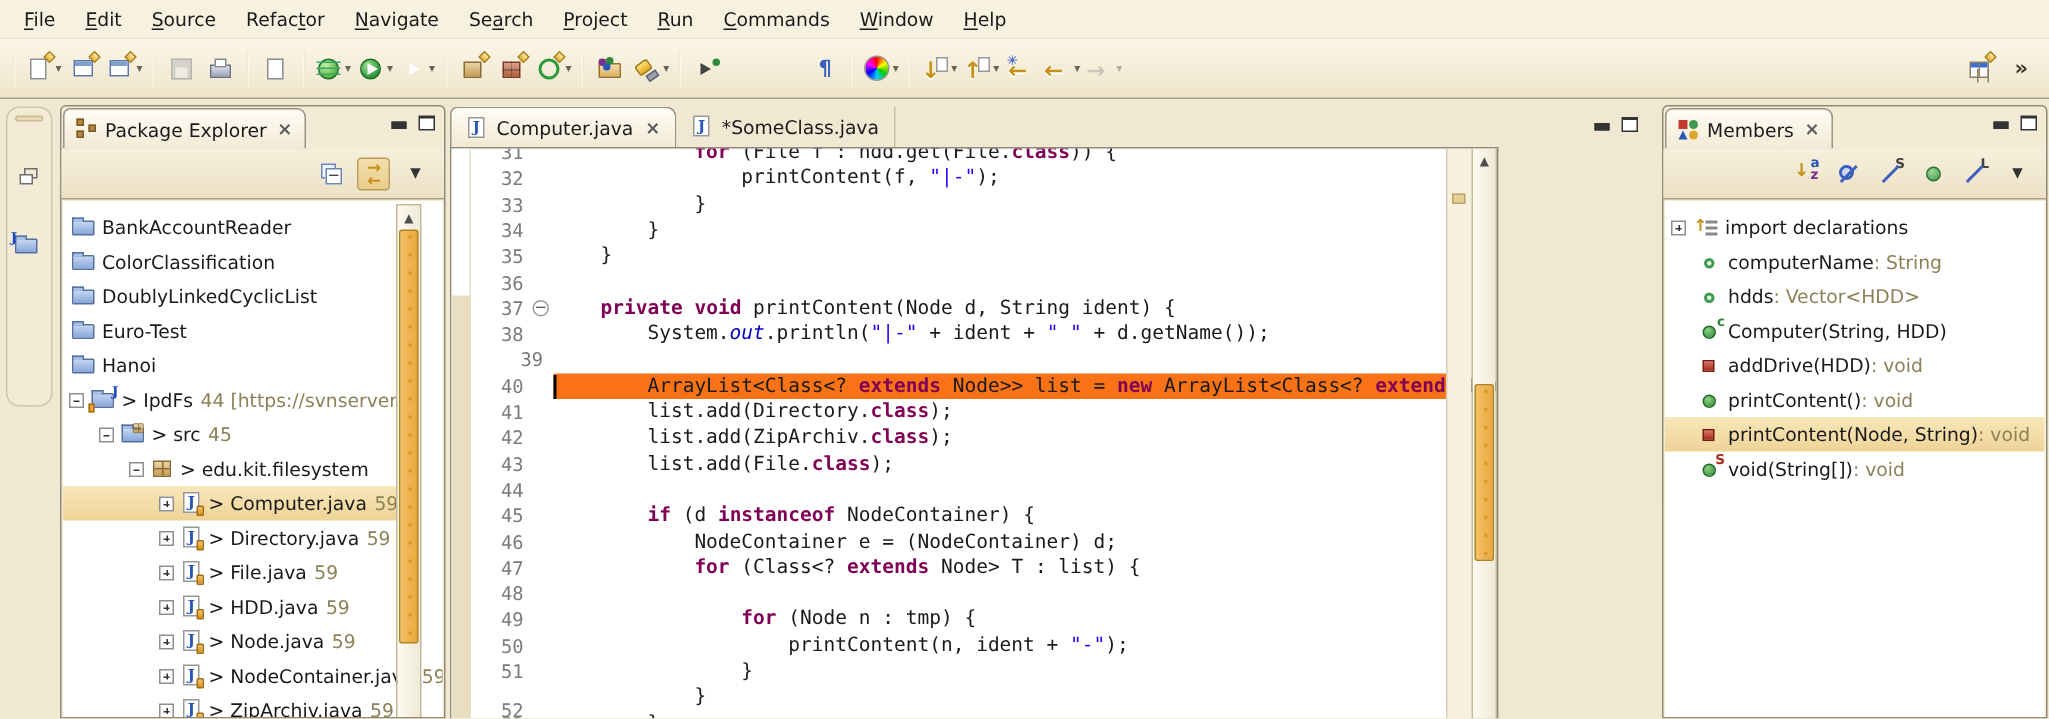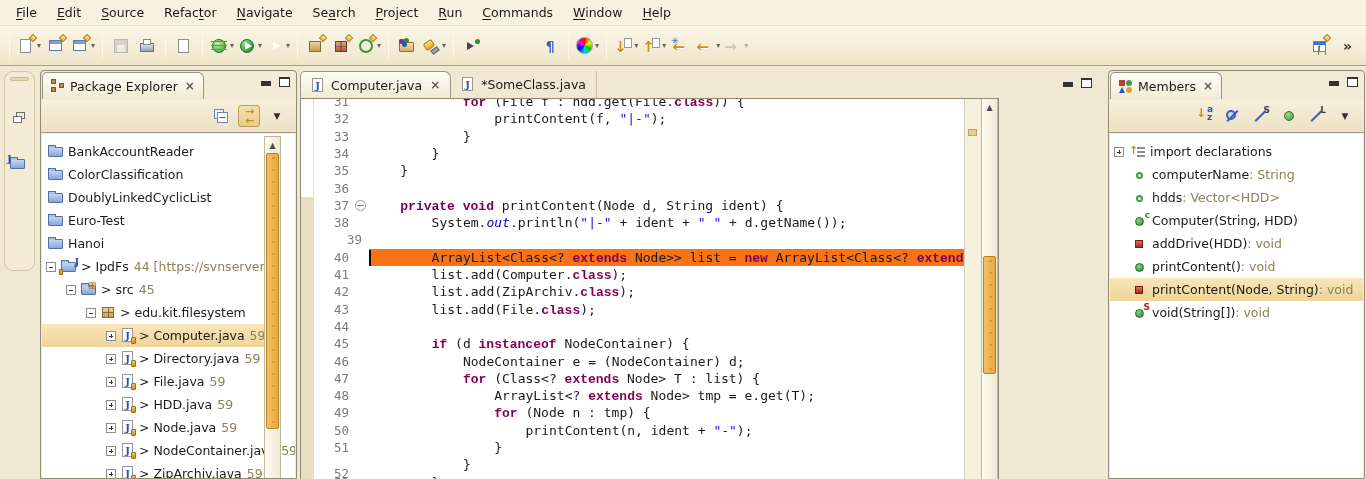--- a/index.html
+++ b/index.html
@@ -156,21 +156,21 @@
   #gutter { position:absolute; left:13px; top:0; width:39px; height:100%; }
   .gut-row { position:absolute; right:4px; height:17.3px; line-height:17.3px; color:#7b7b7b;
       font-family:"DejaVu Sans Mono","Liberation Mono",monospace; font-size:12.5px; text-align:right; width:34px; }
   #foldcol { position:absolute; left:52px; top:0; width:16px; height:100%; }
   .fold-minus { position:absolute; left:2px; width:11px; height:11px; border:1px solid #9a9a9a; border-radius:50%;
       background:#fff; color:#555; font-size:10px; line-height:9px; text-align:center; }
   #codearea { position:absolute; left:68px; top:0; right:34px; height:100%;
       font-family:"DejaVu Sans Mono","Liberation Mono",monospace; font-size:13px; }
   .code-row { position:absolute; left:0; right:0; height:17.3px; line-height:17.3px; white-space:pre; }
   .code-row.cur { background:#f97316; }
-  .k { color:#7f0055; font-weight:bold;font-family:Liberation Mono, monospace; }
+  .k { color:#7f0055; font-weight:bold; }
   .s { color:#2a00ff; }
   .f { color:#0000c0; font-style:italic; }
   #print-margin { position:absolute; left:600px; top:0; bottom:0; width:1px; background:#c4c4c4; }
   #caret { position:absolute; left:0; width:2px; height:16px; background:#000; }
 
   
   .vscroll { position:absolute; width:17px; background:linear-gradient(90deg,#fdfaf0,#efe9d6); border:1px solid #c2b897; }
   .vs-up { position:absolute; left:1px; top:1px; width:13px; height:14px; display:flex; align-items:center; justify-content:center; font-size:8px; color:#4c4c4c; }
   .vs-thumb { position:absolute; left:1px; width:13px; border:1px solid #b2821f; border-radius:2px;
       background:radial-gradient(circle 1.2px at 50% 4px,#d89a2d 99%,#0000) 0 0/13px 12px,
@@ -631,28 +631,27 @@
       <div class="code-row" style="top: -6px;"><span>            </span><span class="k">for</span><span> (File f : hdd.get(File.</span><span class="k">class</span><span>)) {</span></div>
           <div class="code-row" style="top: 11.3px;"><span>                printContent(f, </span><span class="s">"|-"</span><span>);</span></div>
           <div class="code-row" style="top: 28.6px;"><span>            }</span></div>
           <div class="code-row" style="top: 45.9px;"><span>        }</span></div>
           <div class="code-row" style="top: 63.2px;"><span>    }</span></div>
           <div class="code-row" style="top: 80.5px;"></div>
           <div class="code-row" style="top: 97.8px;"><span>    </span><span class="k">private</span><span> </span><span class="k">void</span><span> printContent(Node d, String ident) {</span></div>
           <div class="code-row" style="top: 115.1px;"><span>        System.</span><span class="f">out</span><span>.println(</span><span class="s">"|-"</span><span> + ident + </span><span class="s">" "</span><span> + d.getName());</span></div>
           <div class="code-row" style="top: 132.4px;"></div>
           <div class="code-row cur" style="top: 149.7px;"><span>        ArrayList&lt;Class&lt;? </span><span class="k">extends</span><span> Node&gt;&gt; list = </span><span class="k">new</span><span> ArrayList&lt;Class&lt;? </span><span class="k">extends</span><span> Node&gt;&gt;();</span><span id="caret" style="top: 1px;"></span></div>
-          <div class="code-row" style="top: 167px;"><span>        list.add(Computer.</span><span class="k">class</span><span>);</span></div>
+          <div class="code-row" style="top: 167px;"><span>        list.add(Directory.</span><span class="k">class</span><span>);</span></div>
           <div class="code-row" style="top: 184.3px;"><span>        list.add(ZipArchiv.</span><span class="k">class</span><span>);</span></div>
           <div class="code-row" style="top: 201.6px;"><span>        list.add(File.</span><span class="k">class</span><span>);</span></div>
           <div class="code-row" style="top: 218.9px;"></div>
           <div class="code-row" style="top: 236.2px;"><span>        </span><span class="k">if</span><span> (d </span><span class="k">instanceof</span><span> NodeContainer) {</span></div>
           <div class="code-row" style="top: 253.5px;"><span>            NodeContainer e = (NodeContainer) d;</span></div>
           <div class="code-row" style="top: 270.8px;"><span>            </span><span class="k">for</span><span> (Class&lt;? </span><span class="k">extends</span><span> Node&gt; T : list) {</span></div>
-          <div class="code-row" style="top: 288.1px;"><span>                ArrayList&lt;? </span><span class="k">extends</span><span> Node&gt; tmp = e.get(T);</span></div>
           <div class="code-row" style="top: 305.4px;"><span>                </span><span class="k">for</span><span> (Node n : tmp) {</span></div>
           <div class="code-row" style="top: 322.7px;"><span>                    printContent(n, ident + </span><span class="s">"-"</span><span>);</span></div>
           <div class="code-row" style="top: 340px;"><span>                }</span></div>
           <div class="code-row" style="top: 357.3px;"><span>            }</span></div>
           <div class="code-row" style="top: 374.6px;"><span>        }</span></div>
         </div>
       <div id="overview-ruler">
         <span class="ov-mark" style="top:30px"></span>
       </div>
       <div class="vscroll" style="right:0;top:0;height:381px;border-top:none;">

